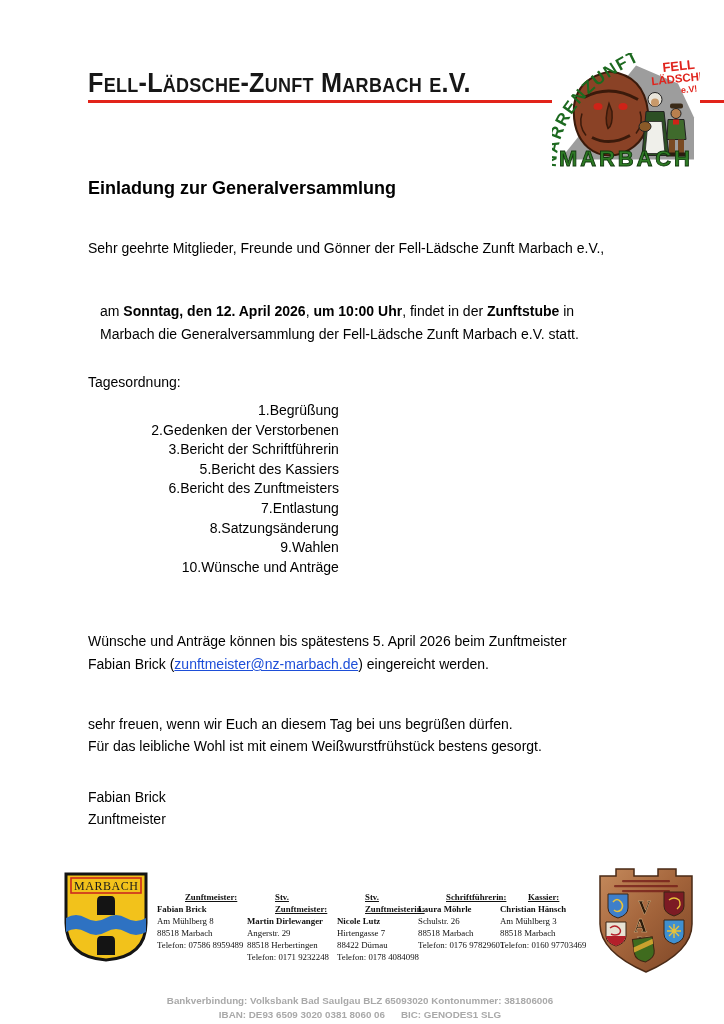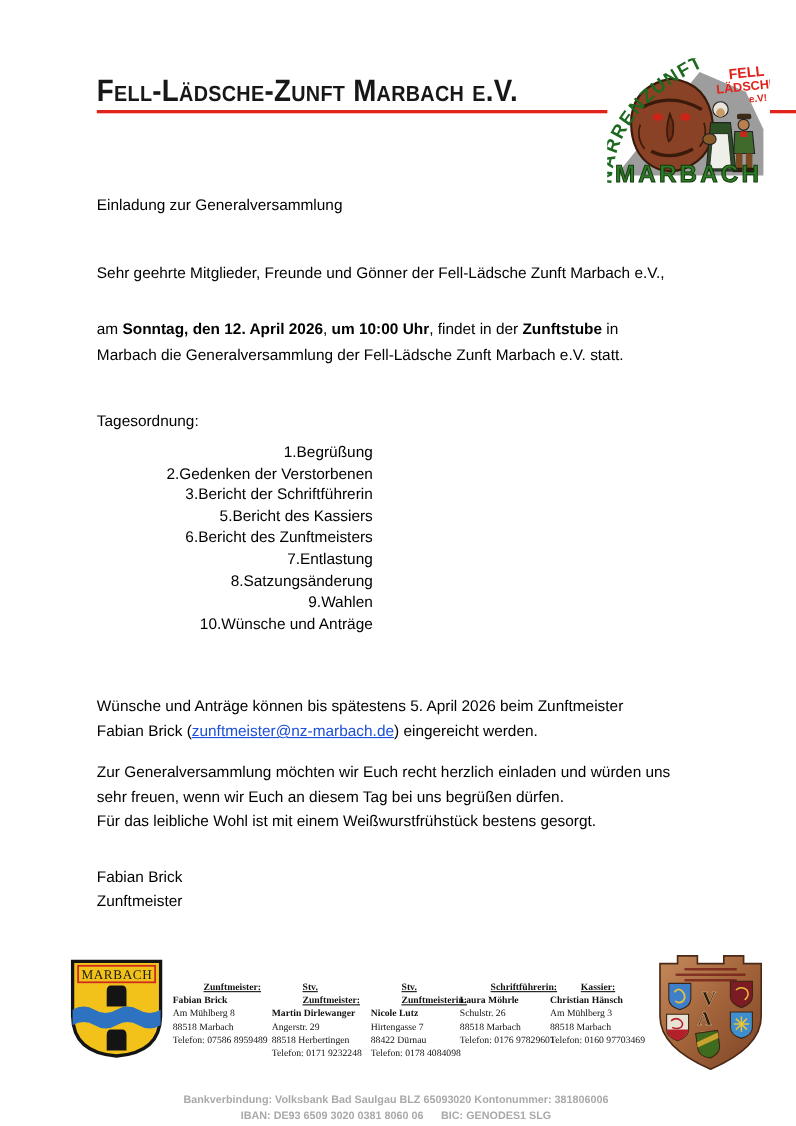--- a/index.html
+++ b/index.html
@@ -7,23 +7,23 @@
         font-family:"Liberation Sans",sans-serif;color:#000;}
 
   
   .org-title{position:absolute;left:88px;top:67px;font-size:28px;font-weight:bold;
              font-variant:small-caps;white-space:nowrap;color:#171717;
              transform:scaleX(0.9);transform-origin:left center;letter-spacing:0.3px;}
   .red-rule{position:absolute;left:88px;top:100px;width:636px;height:3px;background:#e2231a;}
   .club-logo{position:absolute;left:552px;top:53px;width:148px;height:119px;}
 
   
-  .heading{position:absolute;left:88px;top:178px;margin:0;font-size:14px;font-weight:normal;}
+  .heading{position:absolute;left:88px;top:178px;margin:0;font-size:18px;font-weight:bold;}
   .salutation{position:absolute;left:88px;top:240px;margin:0;font-size:14px;}
-  .date-para{position:absolute;left:88px;top:288px;margin:0;font-size:14px;line-height:23px;}
+  .date-para{position:absolute;left:88px;top:288px;margin:12px;font-size:14px;line-height:23px;}
   .agenda-title{position:absolute;left:88px;top:374px;font-size:14px;}
   .agenda{position:absolute;left:141px;top:401px;margin:0;padding:0;list-style:none;
           font-size:14px;line-height:19.6px;text-align:right;}
   .agenda .num{display:inline-block;width:22px;}
   .requests{position:absolute;left:88px;top:630px;margin:0;font-size:14px;line-height:23px;}
   .email{color:#1d4ed8;text-decoration:underline;cursor:pointer;}
   .closing{position:absolute;left:88px;top:690px;margin:0;font-size:14px;line-height:22.5px;}
   .signature{position:absolute;left:88px;top:786px;margin:0;font-size:14px;line-height:22px;}
 
   
@@ -101,21 +101,21 @@
     <li><span class="num">5.</span><span>Bericht des Kassiers</span></li>
     <li><span class="num">6.</span><span>Bericht des Zunftmeisters</span></li>
     <li><span class="num">7.</span><span>Entlastung</span></li>
     <li><span class="num">8.</span><span>Satzungsänderung</span></li>
     <li><span class="num">9.</span><span>Wahlen</span></li>
     <li><span class="num">10.</span><span>Wünsche und Anträge</span></li>
   </ol>
 
   <p class="requests"><span>Wünsche und Anträge können bis spätestens 5. April 2026 beim Zunftmeister</span><br><span>Fabian Brick (</span><a class="email">zunftmeister@nz-marbach.de</a><span>) eingereicht werden.</span></p>
 
-  <p class="closing"><span>Zur Generalversammlung möchten wir Euch recht herzlich einladen und würden uns</span><br><span>sehr freuen, wenn wir Euch an diesem Tag bei uns begrüßen dürfen.</span><br><span>Für das leibliche Wohl ist mit einem Weißwurstfrühstück bestens gesorgt.</span></p>
+  <p class="closing"><br><span>sehr freuen, wenn wir Euch an diesem Tag bei uns begrüßen dürfen.</span><br><span>Für das leibliche Wohl ist mit einem Weißwurstfrühstück bestens gesorgt.</span></p>
 
   <p class="signature"><span>Fabian Brick</span><br><span>Zunftmeister</span></p>
 
   <svg class="marbach-crest" viewBox="0 0 86 92" aria-hidden="true">
     <path d="M3,3 H83 V52 Q83,86 43,89 Q3,86 3,52 Z" fill="#f2c21b" stroke="#141414" stroke-width="3"></path>
     <rect x="8" y="7" width="70" height="15" fill="none" stroke="#cc2a1e" stroke-width="1.6"></rect>
     <text x="43" y="19" text-anchor="middle" font-family="Liberation Serif, serif" font-size="12" fill="#1a1a1a" textLength="64">MARBACH</text>
     <path d="M34,44 V30 Q34,25 38,25 H48 Q52,25 52,30 V44 Z" fill="#141414"></path>
     <path d="M3,47 Q13,41 23,47 Q33,53 43,47 Q53,41 63,47 Q73,53 83,47 L83,61 Q73,67 63,61 Q53,55 43,61 Q33,67 23,61 Q13,55 3,61 Z" fill="#2e72c2"></path>
     <path d="M34,84 V70 Q34,65 38,65 H48 Q52,65 52,70 V84 Z" fill="#141414"></path>

